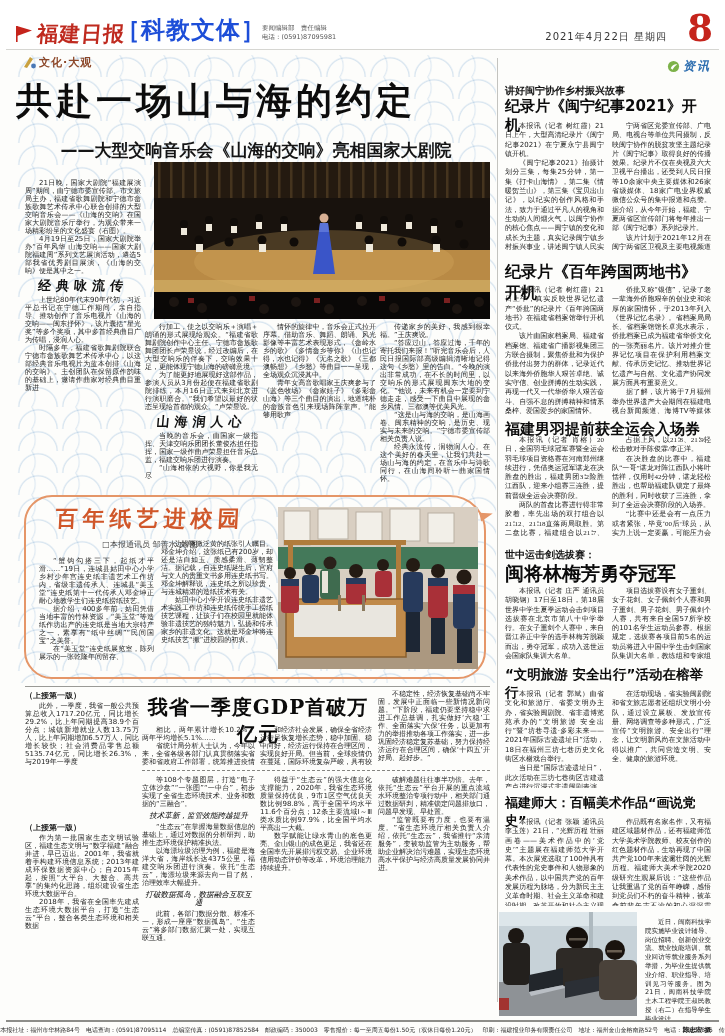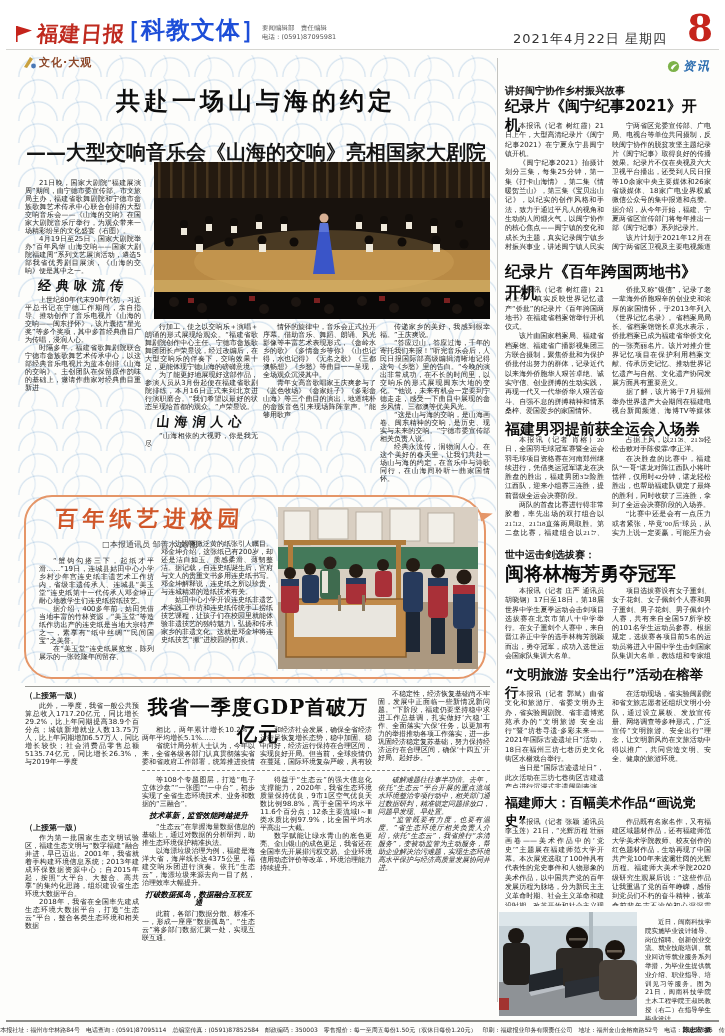--- a/index.html
+++ b/index.html
@@ -7,35 +7,35 @@
   body { font-family:"DejaVu Sans","Liberation Sans",sans-serif; }
   .page { position:relative; width:725px; height:1036px; margin:0 auto; background:#fdfdfb; overflow:hidden; color:#1a1a1a; }
 
   
   .masthead { position:absolute; left:0; top:0; width:725px; height:50px; background:#fff; }
   .mast-rule { position:absolute; left:6px; top:49px; width:713px; border-top:1px solid #d6d6d2; }
   .logo { position:absolute; left:14px; top:20px; display:flex; align-items:center; gap:3px; }
   .logo-text { font-family:"DejaVu Serif","Liberation Serif",serif; font-weight:bold; font-size:21px; color:#bf2a1f; transform:skewX(-5deg); letter-spacing:1px; }
   .section-name { position:absolute; left:116px; top:14px; font-size:24px; font-weight:bold; color:#1d4ed8; letter-spacing:1px; }
   .mast-info { position:absolute; left:262px; top:24px; font-size:6.5px; line-height:9px; color:#555; }
-  .mast-date { position:absolute; right:58px; top:30px; font-size:13px; color:#333; letter-spacing:1px; }
+  .mast-date { position:absolute; right:58px; top:30px; font-size:10px; color:#333; letter-spacing:1px; }
   .page-no { position:absolute; right:12px; top:6px; font-family:"DejaVu Serif","Liberation Serif",serif; font-size:37px; font-weight:bold; color:#c5241c; }
 
   
   .culture { position:absolute; left:16px; top:55px; width:480px; height:628px;
     background-image:
       radial-gradient(circle at 22px 22px, rgba(255,255,255,0) 18px, rgba(128,172,212,.30) 19px, rgba(255,255,255,0) 20.6px),
       radial-gradient(circle at 0px 11px,  rgba(255,255,255,0) 18px, rgba(128,172,212,.22) 19px, rgba(255,255,255,0) 20.6px);
     background-size:44px 22px; }
   .cult-badge { position:absolute; left:6px; top:0; display:flex; align-items:flex-start; gap:3px;
     font-size:11px; font-weight:bold; color:#8c482a; letter-spacing:1px; }
-  .headline { position:absolute; left:0; top:26px; width:100%; text-align:center;
-    font-size:24px; line-height:40px; font-weight:bold; letter-spacing:4px; color:#0c0c0c; }
+  .headline { position:absolute; left:0; top:26px; width:100%; text-align:left;
+    font-size:36px; line-height:40px; font-weight:bold; letter-spacing:4px; color:#0c0c0c; }
   .deck { position:absolute; left:0; top:84px; width:100%; text-align:center;
-    font-size:20px; font-weight:bold; color:#151515; }
+    font-size:17px; font-weight:bold; color:#151515; }
   .byline { position:absolute; left:0; top:110px; width:100%; text-align:center; font-size:8.5px; color:#333; }
 
   .col { position:absolute; font-size:7px; line-height:8px; text-align:justify; overflow:hidden; color:#1c1c1c; }
   .col p { margin:0; text-indent:2em; }
   .culture .sub-h { font-family:"DejaVu Serif","Liberation Serif",serif; font-size:13px; font-weight:bold;
     letter-spacing:5px; text-align:center; margin:7px 0 6px; transform:skewX(-5deg); color:#101010; }
 
   .colA { left:9px;   top:124px; width:116px; height:316px; }
   .colB { left:129px; top:268px; width:113px; height:170px; }
   .colC { left:247px; top:268px; width:113px; height:170px; }
@@ -61,22 +61,22 @@
   .jump2 { left:25px; top:824px; width:114px; height:178px; }
   .jump-label { font-size:8px; font-weight:bold; text-indent:0; margin-bottom:2px; }
   .gdp-title { position:absolute; left:142px; top:694px; width:232px; text-align:center;
     font-family:"DejaVu Serif","Liberation Serif",serif; font-size:20px; font-weight:bold; letter-spacing:1px; color:#0b0b0b; }
   .gdp-colB { left:142px; top:726px; width:113px; height:40px; }
   .gdp-colC { left:260px; top:726px; width:112px; height:40px; }
   .gdp-colD { left:378px; top:690px; width:112px; height:76px; }
   .hr-dash { position:absolute; left:142px; top:770px; width:348px; border-top:1px dashed #858581; }
   .eco-colB { left:142px; top:776px; width:113px; height:226px; }
   .eco-colC { left:260px; top:776px; width:112px; height:226px; }
-  .eco-colD { left:378px; top:776px; width:112px; height:226px;font-style:italic; }
-  .eco-col .sub-h { font-size:7.6px; font-weight:bold; font-style:italic; text-align:center; margin:4px 0 3px; color:#000; }
+  .eco-colD { left:378px; top:776px; width:112px; height:226px; }
+  .eco-col .sub-h { font-size:7.6px; font-weight:normal; font-style:italic; text-align:center; margin:4px 0 3px; color:#000; }
 
   
   .vdiv { position:absolute; left:497px; top:58px; height:944px; border-left:1px solid #c3c3bf; }
   .rightcol { position:absolute; left:505px; top:58px; width:206px; height:944px; }
   .rc-badge { position:absolute; right:0; top:0; display:flex; align-items:center; gap:3px;
     font-size:12px; font-weight:bold; font-style:italic; color:#2f6fb0; letter-spacing:2px; }
   .rc-kicker { position:absolute; left:0; font-size:10px; font-weight:bold; color:#141414; }
   .rc-title { position:absolute; left:0; width:206px; font-weight:bold; color:#0b0b0b; }
   .rc-cols { position:absolute; left:0; width:206px; display:flex; gap:8px; }
   .rc-col { position:relative; width:99px; font-size:7px; line-height:9.3px; text-align:justify; overflow:hidden; }
@@ -211,20 +211,21 @@
         <p>21日晚，国家大剧院“福建展演周”期间，由宁德市委宣传部、市文旅局主办，福建省歌舞剧院和宁德市畲族歌舞艺术传承中心联合创排的大型交响音乐会——《山海的交响》在国家大剧院音乐厅举行，为观众带来一场精彩纷呈的文化盛宴（右图）。</p>
         <p>4月19日至25日，国家大剧院举办“百年风华 山海交响——国家大剧院福建周”系列文艺展演活动，遴选5部我省优秀剧目展演，《山海的交响》便是其中之一。</p>
         <div class="sub-h">经典咏流传</div>
         <p>上世纪80年代末90年代初，习近平总书记在宁德工作期间，亲自指导、推动创作了音乐电视片《山海的交响——闽东抒怀》，该片囊括“星光奖”等多个奖项，其中多首经典曲目广为传唱，浸润人心。</p>
         <p>时隔多年，福建省歌舞剧院联合宁德市畲族歌舞艺术传承中心，以这部经典音乐电视片为蓝本创排《山海的交响》。主创团队在保留原作韵味的基础上，邀请作曲家对经典曲目重新进</p>
       </div>
     <div class="col colB">
         <p>行加工，使之以交响乐＋演唱＋朗诵的形式展现给观众。“福建省歌舞剧院创作中心主任、宁德市畲族歌舞团团长卢荣昱说，经过改编后，在大型交响乐的伴奏下，交响效果十足，更能体现宁德山海的磅礴意境。</p>
         <p>为了能更好地展现好这部作品，参演人员从3月份起便在福建省歌剧院排练，本月16日正式来到北京进行演职磨合。“我们希望以最好的状态呈现给首都的观众。”卢荣昱说。</p>
         <div class="sub-h">山海润人心</div>
+        <p>当晚的音乐会，由国家一级指挥、天津交响乐团团长董俊杰担任指挥，国家一级作曲卢荣昱担任音乐总监，福建交响乐团进行演奏。</p>
         <p>“山海相依的大视野，你是我无尽</p>
       </div>
     <div class="col colC">
         <p>情怀的旋律中，音乐会正式拉开序幕。借助音乐、舞蹈、朗诵、风光影像等丰富艺术表现形式，《畲岭水乡的歌》《多情畲乡等你》《山也记得，水也记得》《无名之歌》《三都澳畅想》《乡愁》等曲目一一呈现，全场观众沉浸其中。</p>
         <p>青年女高音歌唱家王庆爽参与了《蓝色牧场》《畲家娃子》《多彩畲山海》等三个曲目的演出，地道纯朴的畲族音色引来现场阵阵掌声。“能够用歌声</p>
       </div>
     <div class="col colD">
         <p>传递家乡的美好，我感到很幸福。”王庆爽说。</p>
         <p>“答应过山，答应过海，千年的寄托我们来报！”听完音乐会后，人民日报国际部高级编辑清晰地记得这句《乡愁》里的告白。“今晚的演出非常成功，在不长的时间里，以交响乐的形式展现闽东大地的变化。”他说，未来有机会一定要到宁德走走，感受一下曲目中展现的畲乡风情、三都澳等优美风光。</p>
         <p>“这是山与海的交响，是山海画卷、闽东精神的交响，是历史、现实与未来的交响。”宁德市委宣传部相关负责人说。</p>

